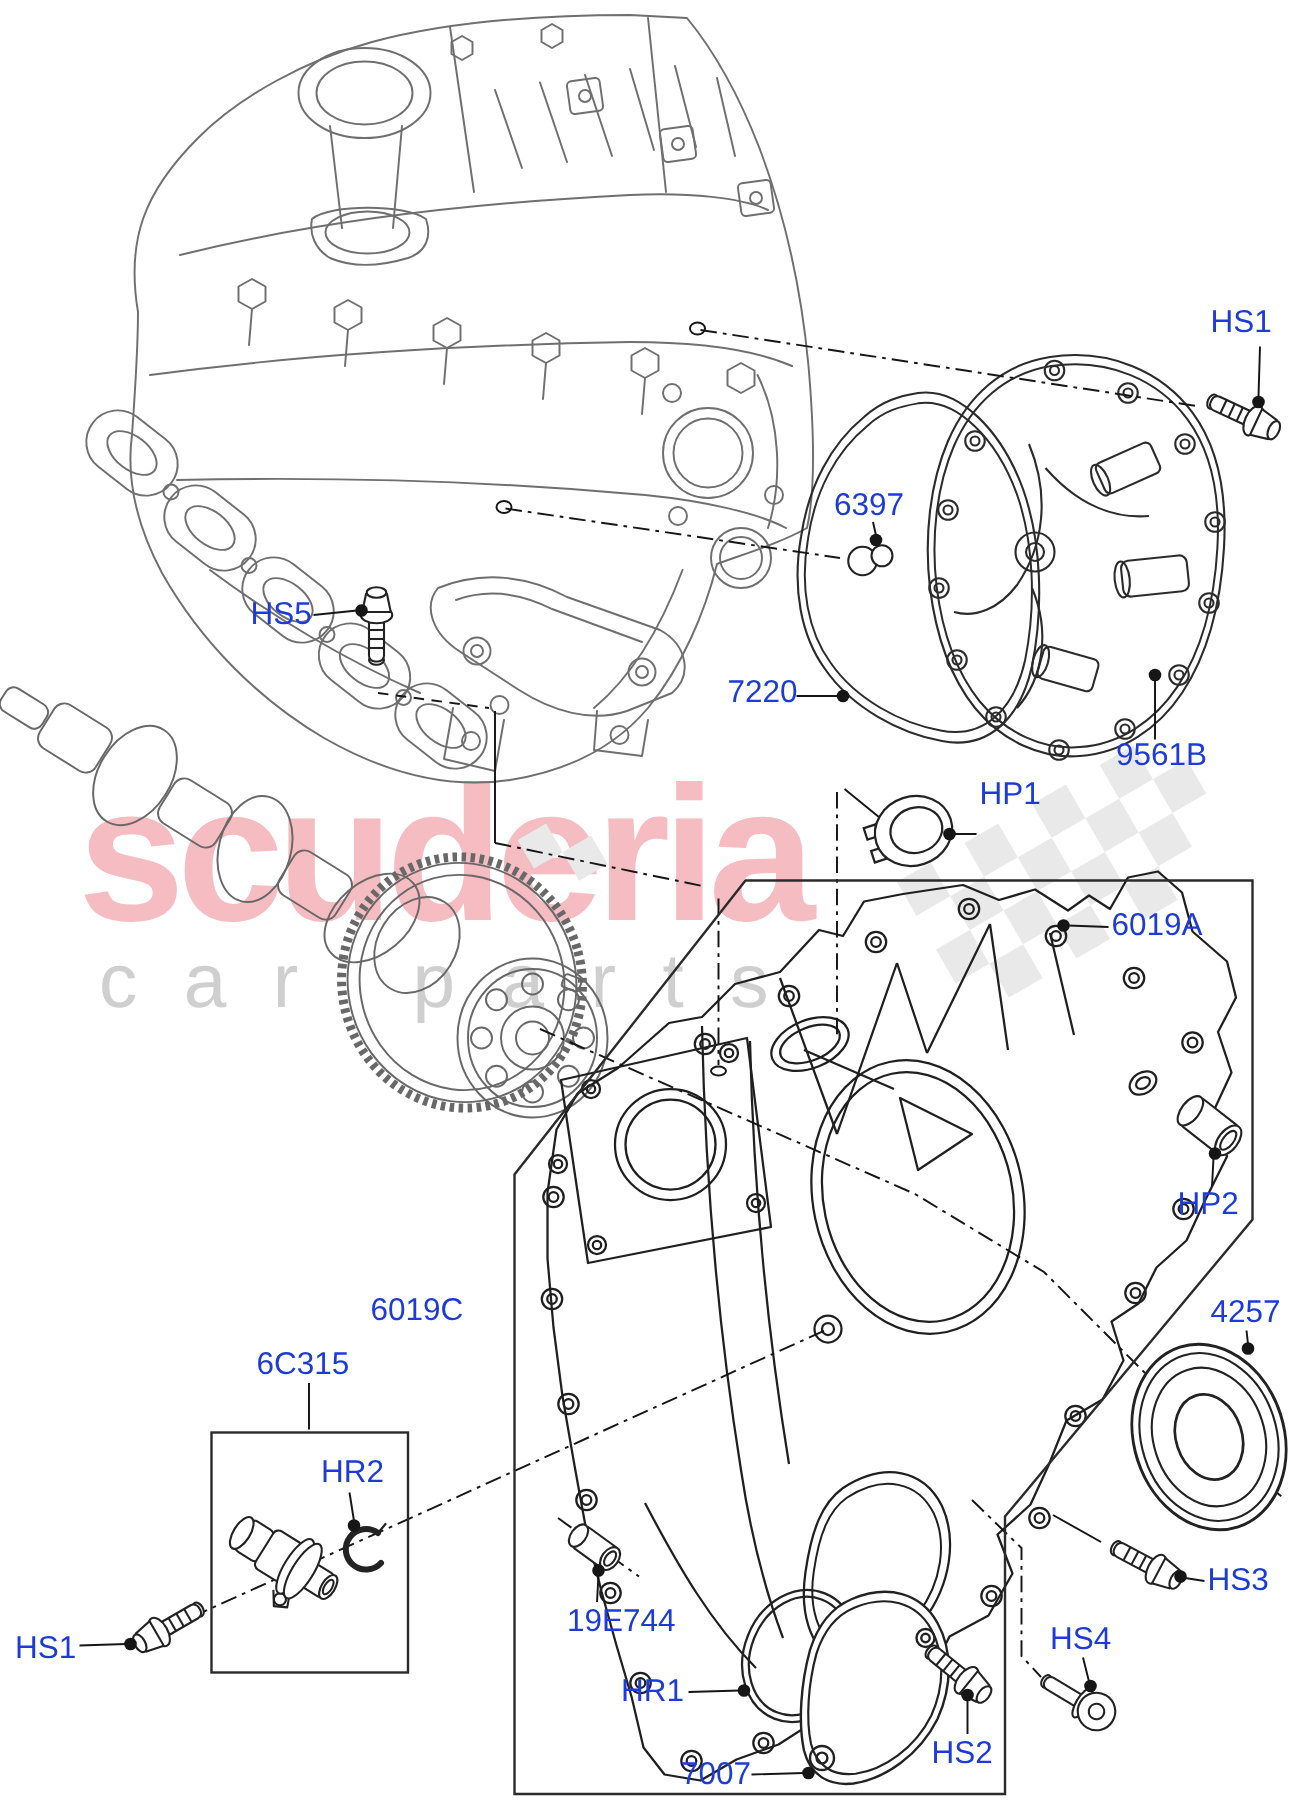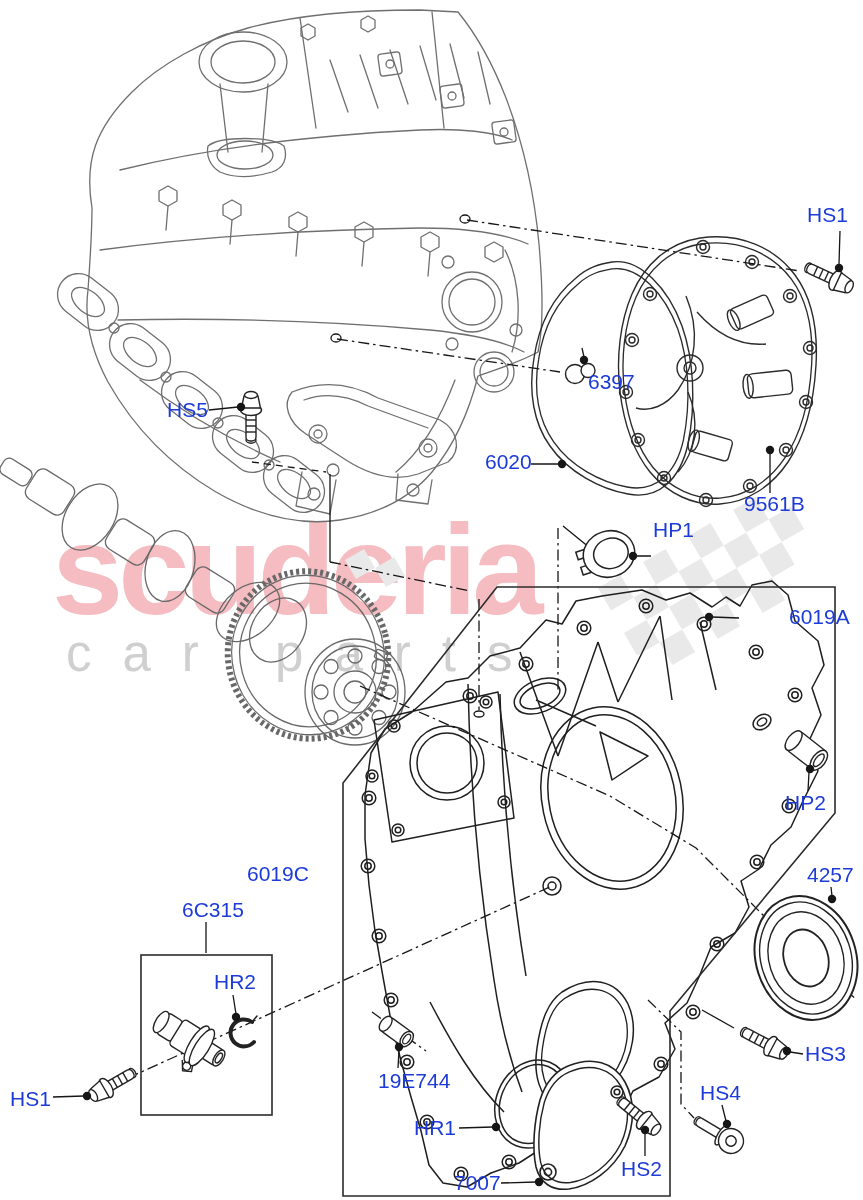--- a/index.html
+++ b/index.html
@@ -470,30 +470,30 @@
       <circle cx="496" cy="1127" r="4.2"></circle>
         <circle cx="539" cy="1182" r="4.2"></circle>
         <circle cx="645" cy="1130" r="4.2"></circle>
         <circle cx="727" cy="1124" r="4.2"></circle>
       <circle cx="787" cy="1051" r="4.2"></circle>
     </g>
   </svg>
 
   <div id="labels">
       <div class="callout" style="left: 807px; top: 204px;">HS1</div>
-      <div class="callout" style="left: 588px; top: 326px; margin-top: 45px;">6397</div>
-      <div class="callout" style="left: 485px; top: 451px;">6020</div>
+      <div class="callout" style="left: 556px; top: 326px;">6397</div>
+      <div class="callout" style="left: 485px; top: 451px;">7220</div>
       <div class="callout" style="left: 744px; top: 493px;">9561B</div>
       <div class="callout" style="left: 167px; top: 399px;">HS5</div>
       <div class="callout" style="left: 653px; top: 519px;">HP1</div>
-      <div class="callout" style="left: 741px; top: 606px; margin-left: 48px;">6019A</div>
+      <div class="callout" style="left: 741px; top: 606px;">6019A</div>
       <div class="callout" style="left: 785px; top: 792px; text-align: center;">HP2</div>
       <div class="callout" style="left: 247px; top: 863px;">6019C</div>
       <div class="callout" style="left: 807px; top: 864px;">4257</div>
-      <div class="callout" style="left: 171px; top: 899px; margin-left: 11px;">6C315</div>
+      <div class="callout" style="left: 171px; top: 899px;">6C315</div>
       <div class="callout" style="left: 214px; top: 971px;">HR2</div>
       <div class="callout" style="left: 10px; top: 1088px;">HS1</div>
       <div class="callout" style="left: 358px; top: 1070px; margin-left: 20px;">19E744</div>
       <div class="callout" style="left: 414px; top: 1117px;">HR1</div>
       <div class="callout" style="left: 454px; top: 1172px;">7007</div>
       <div class="callout" style="left: 621px; top: 1158px;">HS2</div>
       <div class="callout" style="left: 700px; top: 1082px;">HS4</div>
       <div class="callout" style="left: 805px; top: 1043px;">HS3</div>
     </div>
 </div>

